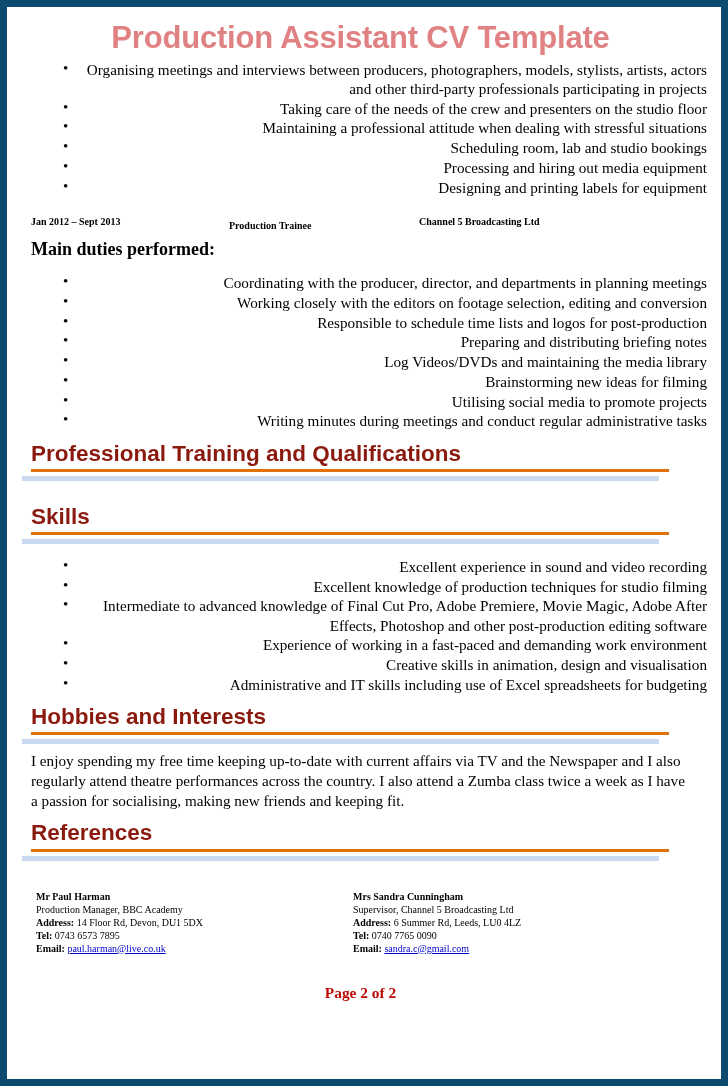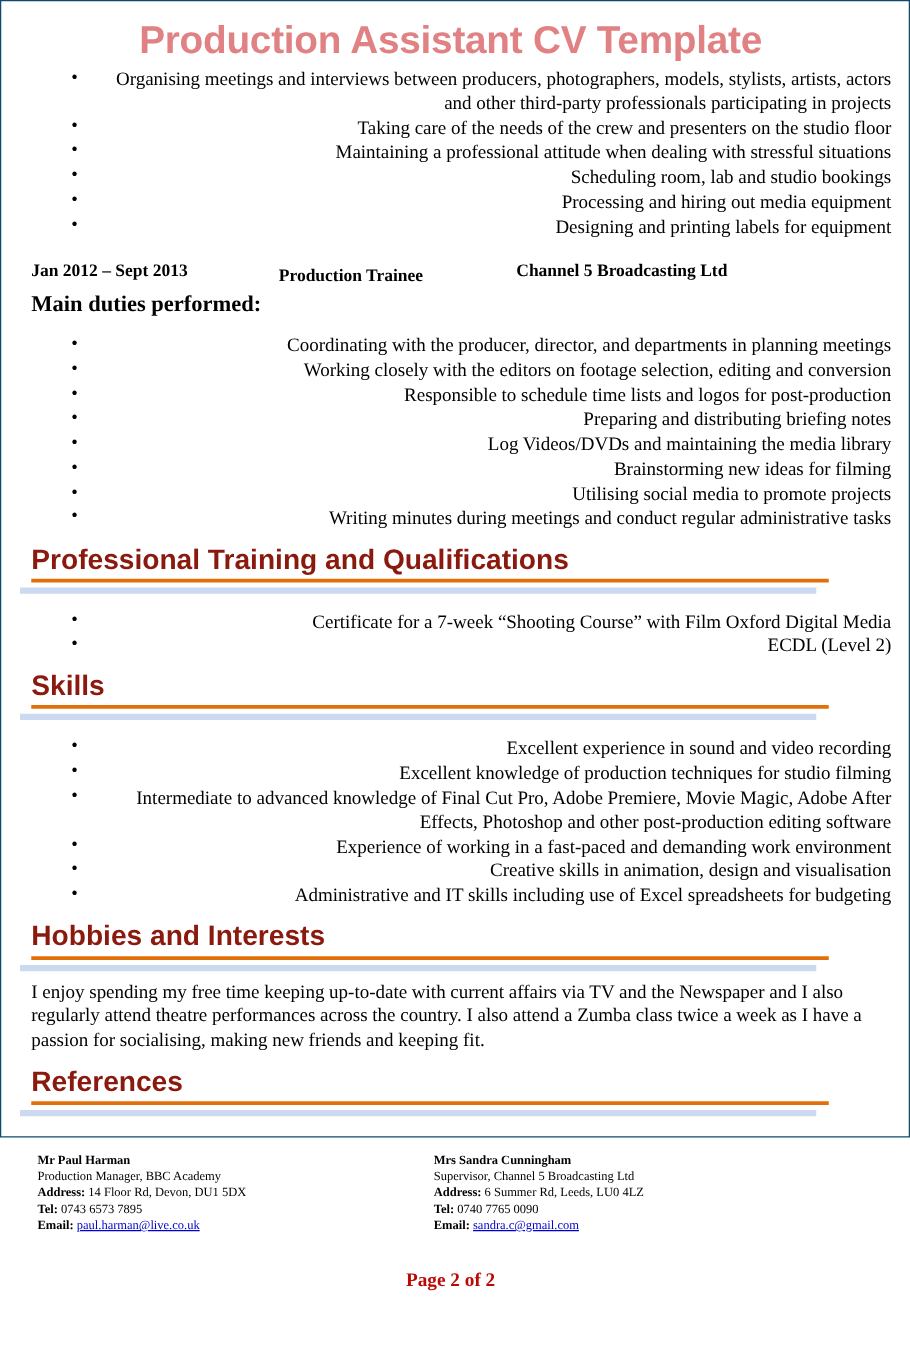--- a/index.html
+++ b/index.html
@@ -11,22 +11,22 @@
     width: 728px;
     height: 1086px;
     font-family: "Liberation Serif", "DejaVu Serif", serif;
     color: #000000;
     overflow: hidden;
   }
   .page {
     position: relative;
     box-sizing: border-box;
     width: 728px;
-    height: 910px;
-    border: 1px solid #0c4a6e;
+    height: 1086px;
+    border: 7px solid #0c4a6e;
     background: #ffffff;
     padding: 0;
   }
   .inner {
     box-sizing: border-box;
     padding: 6px 14px 0 7px;
   }
 
   
   .doc-title {
@@ -66,21 +66,21 @@
 
   .gap-sm { height: 7px; }
   .gap-md { height: 13px; }
   .gap-lg { height: 19px; }
 
   
   .job-header {
     position: relative;
     height: 21px;
     font-weight: bold;
-    font-size: 14px;
+    font-size: 10px;
     margin: 0 0 2px 0;
     font-family: Liberation Serif, serif;
   }
   .job-header .jh-date { position: absolute; left: 17px; top: 0; }
   .job-header .jh-role { position: absolute; left: 215px; top: 4px; }
   .job-header .jh-company { position: absolute; left: 405px; top: 0; }
 
   .duties-label {
     font-weight: bold;
     font-size: 18px;
@@ -190,24 +190,20 @@
       <li>Brainstorming new ideas for filming</li>
       <li>Utilising social media to promote projects</li>
       <li>Writing minutes during meetings and conduct regular administrative tasks</li>
     </ul>
 
     <div class="section">
       <div class="section-title">Professional Training and Qualifications</div>
       <div class="rule-orange"></div>
       <div class="rule-blue"></div>
       <div class="gap-md"></div>
-      <ul class="cv-list tight">
-        <li>Certificate for a 7-week “Shooting Course” with Film Oxford Digital Media</li>
-        <li>ECDL (Level 2)</li>
-      </ul>
     </div>
 
     <div class="section">
       <div class="section-title">Skills</div>
       <div class="rule-orange"></div>
       <div class="rule-blue"></div>
       <div class="gap-md"></div>
       <ul class="cv-list">
         <li>Excellent experience in sound and video recording</li>
         <li>Excellent knowledge of production techniques for studio filming</li>

